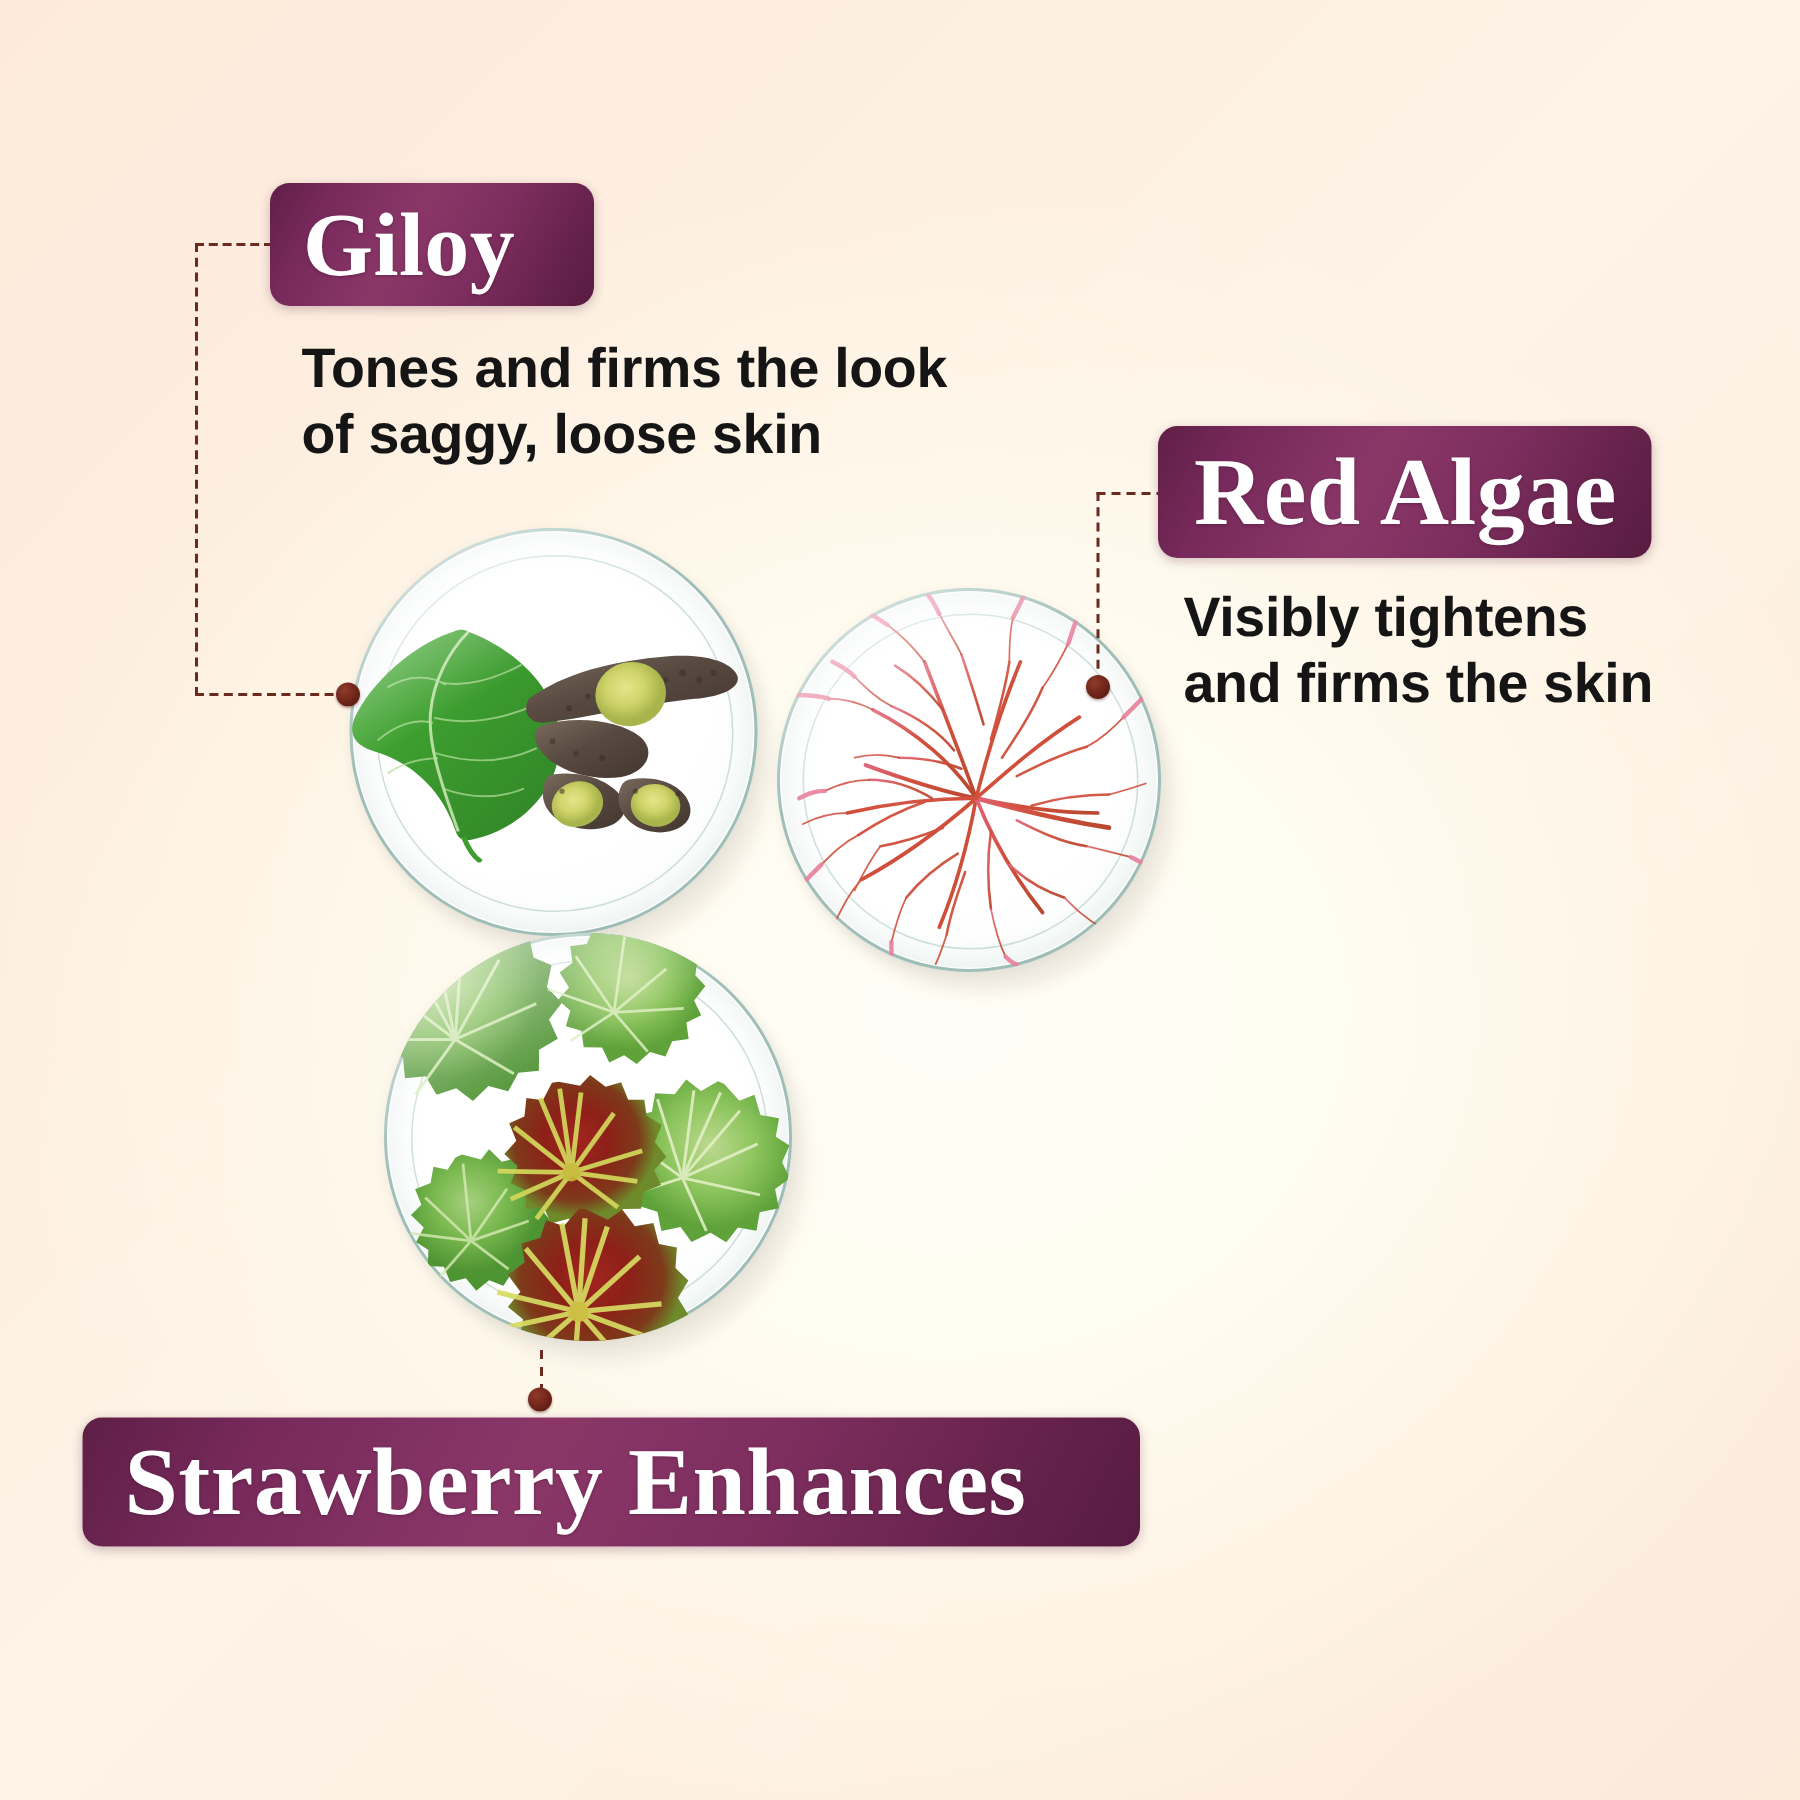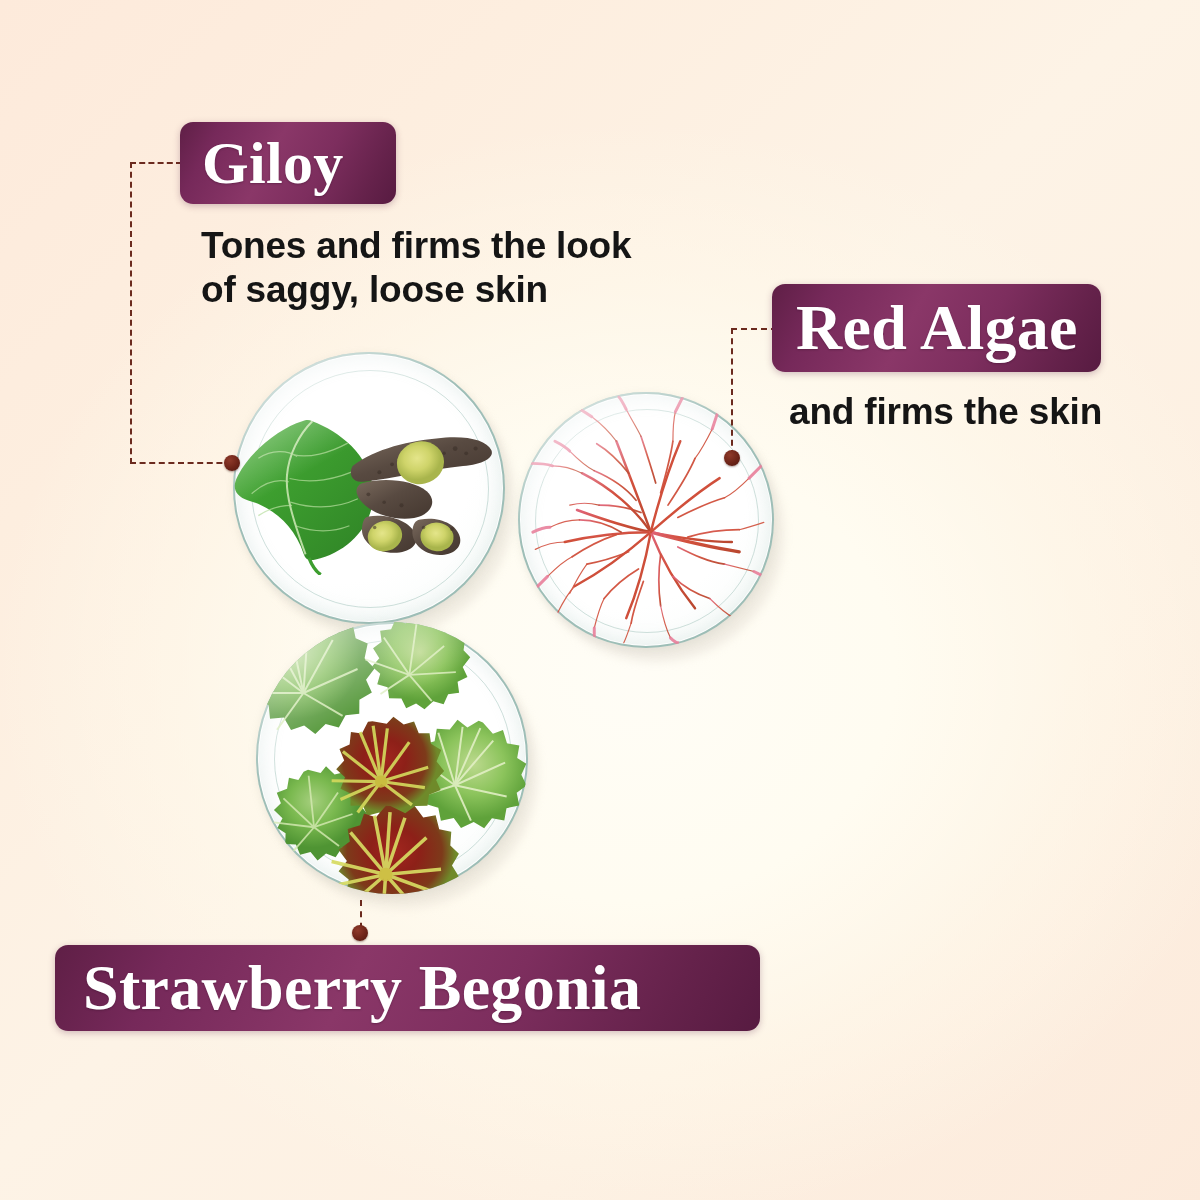--- a/index.html
+++ b/index.html
@@ -428,20 +428,21 @@
   </div>
   <div class="desc" style="left:201px;top:224px;width:470px;font-size:37px;">
     <div>Tones and firms the look</div>
     <div>of saggy, loose skin</div>
   </div>
 
   <div class="badge" style="left:772px;top:284px;width:329px;height:88px;padding:0 24px;font-size:64px;">
     <span>Red Algae</span>
   </div>
   <div class="desc" style="left:789px;top:390px;width:370px;font-size:37px;">
+    <div>Visibly tightens</div>
     <div>and firms the skin</div>
   </div>
 
   <div class="badge" style="left:55px;top:945px;width:705px;height:86px;padding:0 28px;font-size:64px;">
-    <span>Strawberry Begonia</span>
+    <span>Strawberry Enhances</span>
   </div>
 
 </div>
 
 </body></html>

